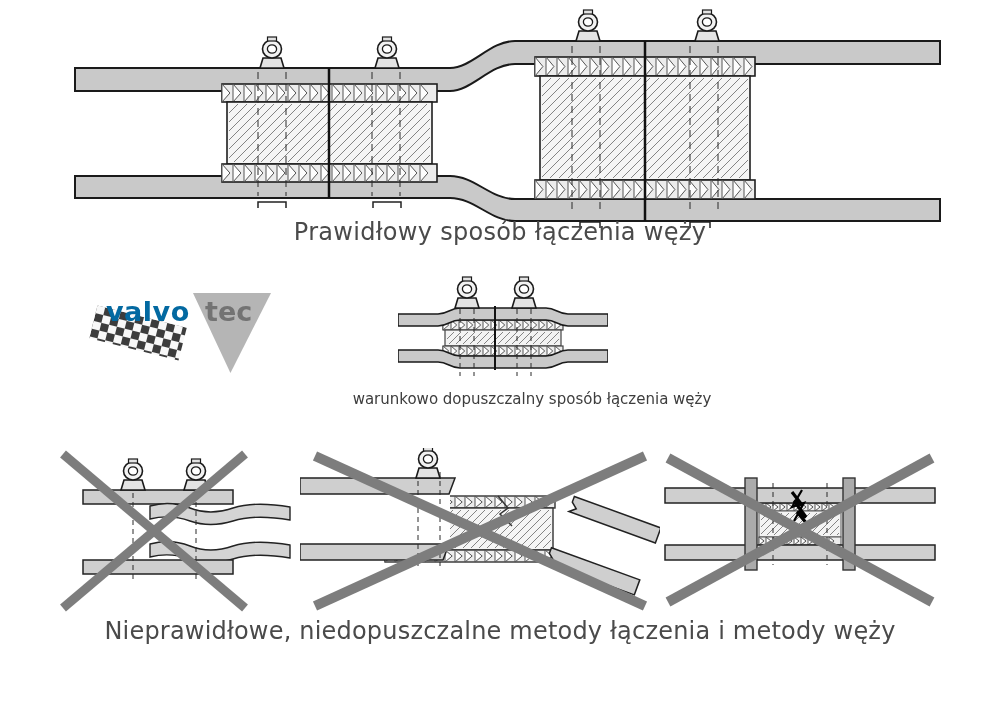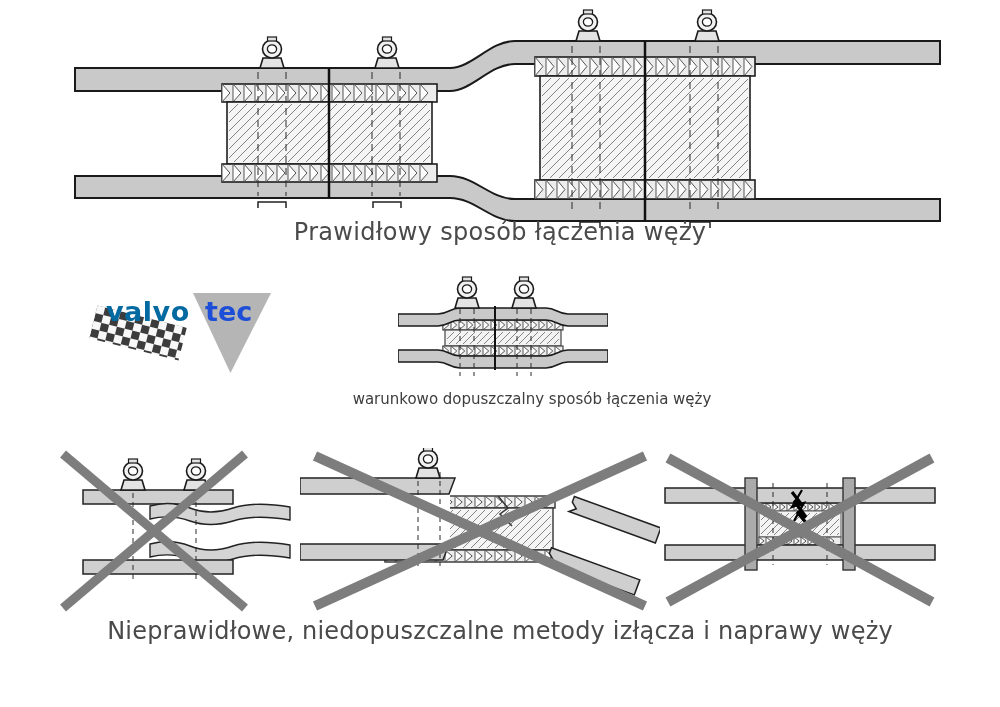--- a/index.html
+++ b/index.html
@@ -13,21 +13,21 @@
   .caption-incorrect{top:617px;font-size:24px;letter-spacing:.2px;}
 
   
   .valvotec{position:absolute;left:88px;top:288px;width:195px;height:92px;}
   .vt-triangle{position:absolute;left:105px;top:5px;width:78px;height:80px;background:#b5b5b5;
                clip-path:polygon(0 0,100% 0,48% 100%);}
   .vt-flag{position:absolute;left:4px;top:28px;width:92px;height:34px;opacity:.92;
            background:conic-gradient(#2b2b2b 25%,#f7f7f7 0 50%,#2b2b2b 0 75%,#f7f7f7 0) 0 0/16px 16px;
            transform:rotate(14deg);}
   .vt-word1{position:absolute;left:18px;top:8px;font-weight:700;font-size:27px;color:#0369a1;letter-spacing:.5px;}
-  .vt-word2{position:absolute;left:117px;top:8px;font-weight:700;font-size:27px;color:#1d4ed8;}
+  .vt-word2{position:absolute;left:117px;top:8px;font-weight:700;font-size:27px;color:#737373;}
 
   
   .wezelogo{position:absolute;left:722px;top:282px;width:240px;height:88px;}
   .wz-title{position:absolute;left:0;top:-6px;font-weight:700;font-size:40px;color:#a8a8a8;letter-spacing:1px;}
   .wz-sub{position:absolute;left:2px;top:38px;font-weight:700;font-size:25px;color:#a8a8a8;}
   .wz-badge{position:absolute;left:148px;top:2px;}
 
   svg{display:block;}
 </style>
 </head>
@@ -475,15 +475,15 @@
     <g>
       <path d="M137,42 L147,55 L139,51 L151,67 L142,62 L153,75" fill="none" stroke="#000" stroke-width="3.2"></path>
       <path d="M147,40 L137,57 L149,53 L139,71" fill="none" stroke="#000" stroke-width="2.2"></path>
     </g>
     <g>
       <line x1="13" y1="8" x2="277" y2="152" stroke="#7d7d7d" stroke-width="10"></line>
       <line x1="277" y1="8" x2="13" y2="152" stroke="#7d7d7d" stroke-width="10"></line>
     </g>
   </svg>
 
-  <div class="caption caption-incorrect">Nieprawidłowe, niedopuszczalne metody izłącza i naprawy węży</div>
+  <div class="caption caption-incorrect">Nieprawidłowe, niedopuszczalne metody łączenia i metody węży</div>
 
 </div>
 
 </body></html>

